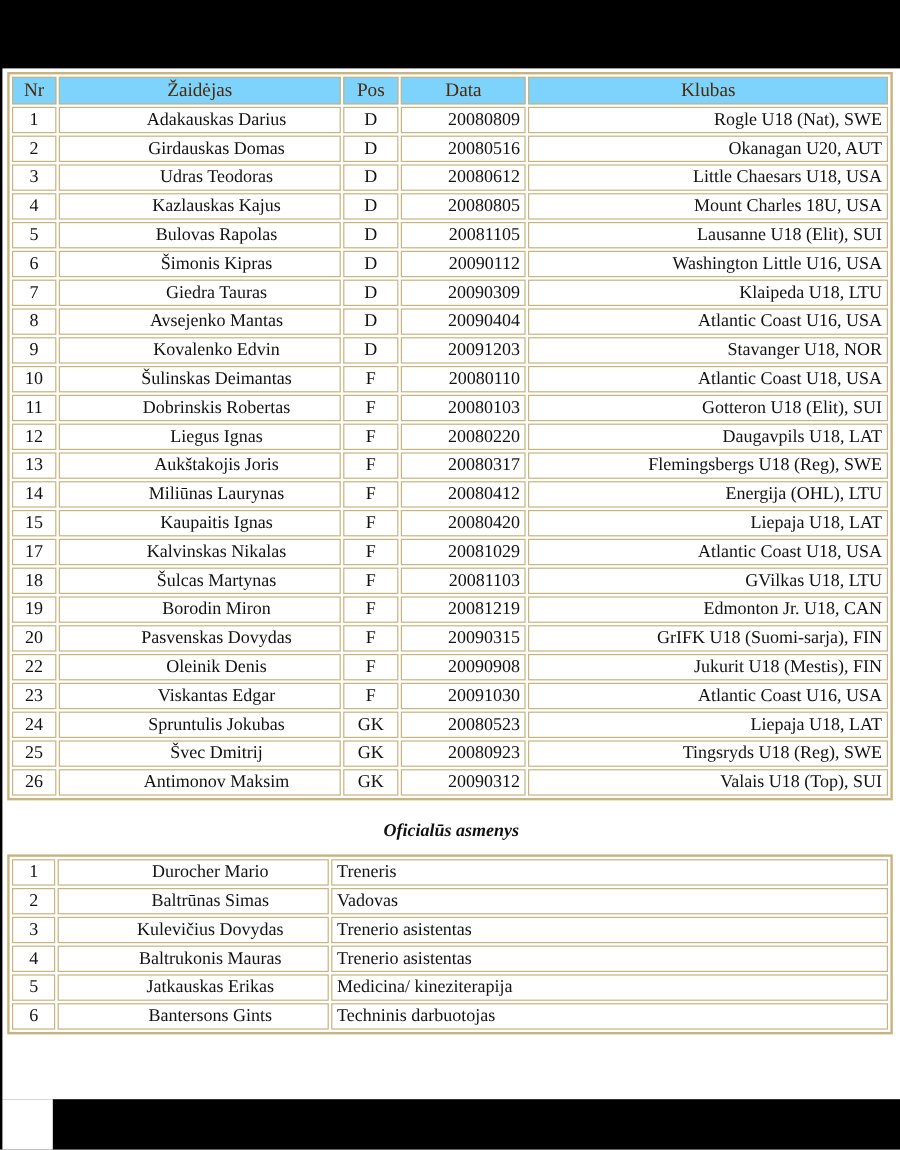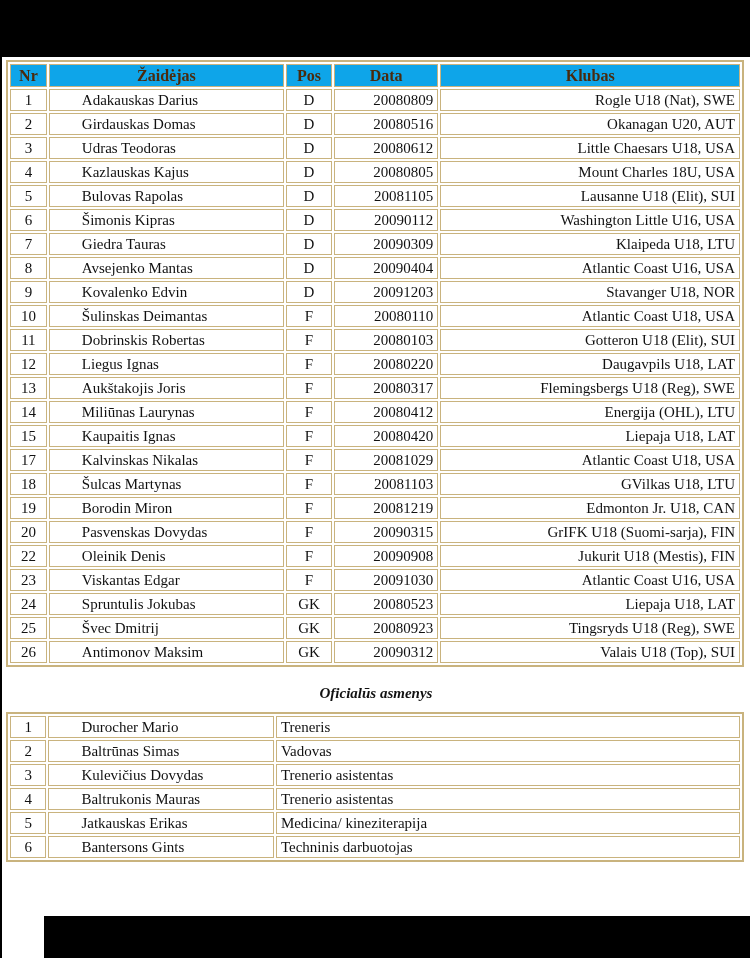--- a/index.html
+++ b/index.html
@@ -37,29 +37,29 @@
     overflow: hidden;
     white-space: nowrap;
     font-size: 15px;
     color: #111111;
     height: 20px;
     line-height: 20px;
     padding: 0 4px;
     background: #ffffff;
   }
   th {
-    background: #0ea5e9;
+    background: #7dd3fc;
     color: #4a2a0c;
-    font-weight: bold;
+    font-weight: normal;
     font-size: 16px;
     text-align: center;
     height: 21px;
   }
   td.c-nr   { text-align: center; }
-  td.c-name { text-align: left; padding-left: 32px; }
+  td.c-name { text-align: center; padding-left: 32px; }
   td.c-pos  { text-align: center; }
   td.c-date { text-align: right; }
   td.c-club { text-align: right; }
   td.c-role { text-align: left; }
   .officials-title {
     text-align: center;
     font-weight: bold;
     font-size: 15px;
     color: #111111;
     margin: 16px 0 9px 0;

